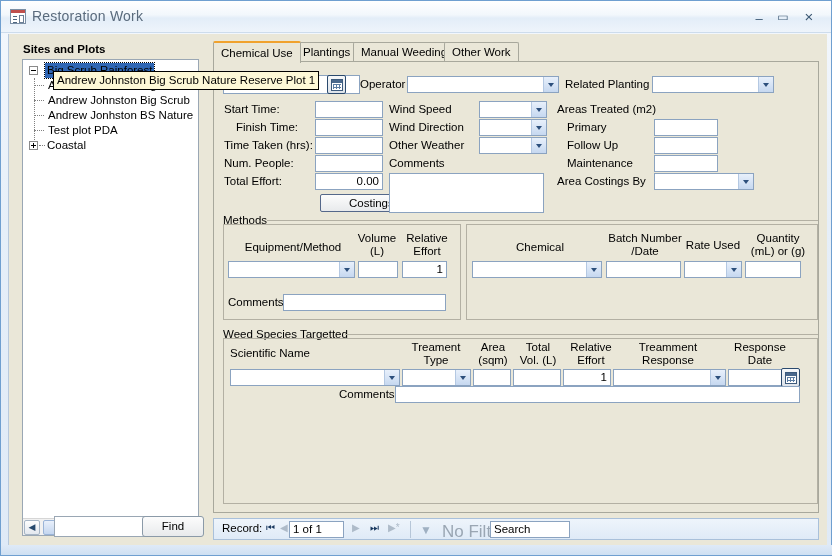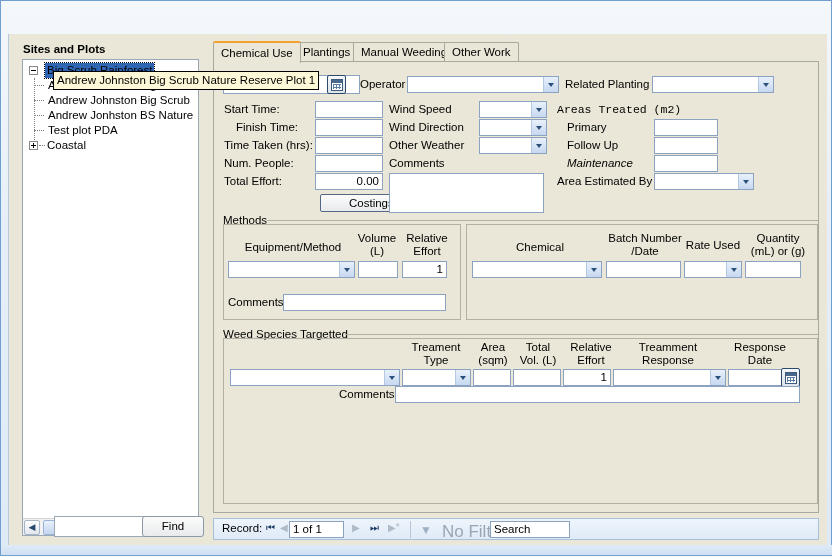--- a/index.html
+++ b/index.html
@@ -204,20 +204,33 @@
   #statusbar {
     position:absolute; left:0; bottom:0; width:832px; height:10px;
     background:linear-gradient(to bottom,#dfeaf7,#cfe0f2);
   }
 </style>
 </head>
 <body>
 
 <div id="window">
 
+  <div id="titlebar">
+    <div id="title-icon">
+      <div class="tbar"></div>
+      <div class="row r1"></div>
+        <div class="row r2"></div>
+        <div class="row r3"></div>
+      <div class="c1"></div>
+    </div>
+    <div id="title-text">Restoration Work</div>
+    <div class="winbtn" id="btn-min"></div>
+    <div class="winbtn" id="btn-max"></div>
+    <div class="winbtn" id="btn-close"></div>
+  </div>
 
   <div id="client">
 
     <div id="left-pane">
       <div id="sites-label">Sites and Plots</div>
 
       <div id="tree-box">
         <div id="tree-inner">
 
           <div class="expander" style="left:6px; top:6px;"></div>
@@ -314,28 +327,28 @@
         <div class="combo" style="left:265px; top:57px; width:68px;">
           <div class="arrow"></div>
         </div>
         <div class="lbl" style="left:175px; top:77px;">Other Weather</div>
         <div class="combo" style="left:265px; top:75px; width:68px;">
           <div class="arrow"></div>
         </div>
         <div class="lbl" style="left:175px; top:95px;">Comments</div>
         <div class="txt" style="left:175px; top:111px; width:155px; height:40px;"></div>
 
-        <div class="lbl" style="left:343px; top:41px;font-family:Liberation Mono, monospace;">Areas Treated (m2)</div>
+        <div class="lbl" style="left:343px; top:41px;">Areas Treated (m2)</div>
         <div class="lbl" style="left:353px; top:59px;">Primary</div>
         <div class="txt" style="left:440px; top:57px; width:64px;"></div>
         <div class="lbl" style="left:353px; top:77px;">Follow Up</div>
         <div class="txt" style="left:440px; top:75px; width:64px;"></div>
-        <div class="lbl" style="left:353px; top:95px;font-style:italic;">Maintenance</div>
+        <div class="lbl" style="left:353px; top:95px;">Maintenance</div>
         <div class="txt" style="left:440px; top:93px; width:64px;"></div>
-        <div class="lbl" style="left:343px; top:113px;">Area Estimated By</div>
+        <div class="lbl" style="left:343px; top:113px;">Area Costings By</div>
         <div class="combo" style="left:440px; top:111px; width:100px;">
           <div class="arrow"></div>
         </div>
 
         <div class="lbl" style="left:9px; top:152px;">Methods</div>
         <div class="grpline" style="left:53px; top:158px; width:551px;"></div>
 
         <div class="grpbox" style="left:9px; top:162px; width:238px; height:96px;"></div>
         <div class="hdr" style="left:14px; top:179px; width:130px;">Equipment/Method</div>
         <div class="hdr" style="left:140px; top:170px; width:46px;">Volume</div>
@@ -367,20 +380,21 @@
         <div class="combo" style="left:470px; top:199px; width:58px;">
           <div class="arrow"></div>
         </div>
         <div class="txt" style="left:531px; top:199px; width:56px;"></div>
 
         <div class="lbl" style="left:9px; top:266px;">Weed Species Targetted</div>
         <div class="grpline" style="left:131px; top:272px; width:473px;"></div>
 
         <div class="grpbox" style="left:9px; top:276px; width:595px; height:166px;"></div>
 
+        <div class="hdr" style="left:16px; top:285px; width:160px; text-align:left;">Scientific Name</div>
         <div class="hdr" style="left:187px; top:279px; width:70px;">Treament</div>
         <div class="hdr" style="left:187px; top:292px; width:70px;">Type</div>
         <div class="hdr" style="left:259px; top:279px; width:40px;">Area</div>
         <div class="hdr" style="left:259px; top:292px; width:40px;">(sqm)</div>
         <div class="hdr" style="left:300px; top:279px; width:48px;">Total</div>
         <div class="hdr" style="left:300px; top:292px; width:48px;">Vol. (L)</div>
         <div class="hdr" style="left:349px; top:279px; width:56px;">Relative</div>
         <div class="hdr" style="left:349px; top:292px; width:56px;">Effort</div>
         <div class="hdr" style="left:406px; top:279px; width:96px;">Treamment</div>
         <div class="hdr" style="left:406px; top:292px; width:96px;">Response</div>

